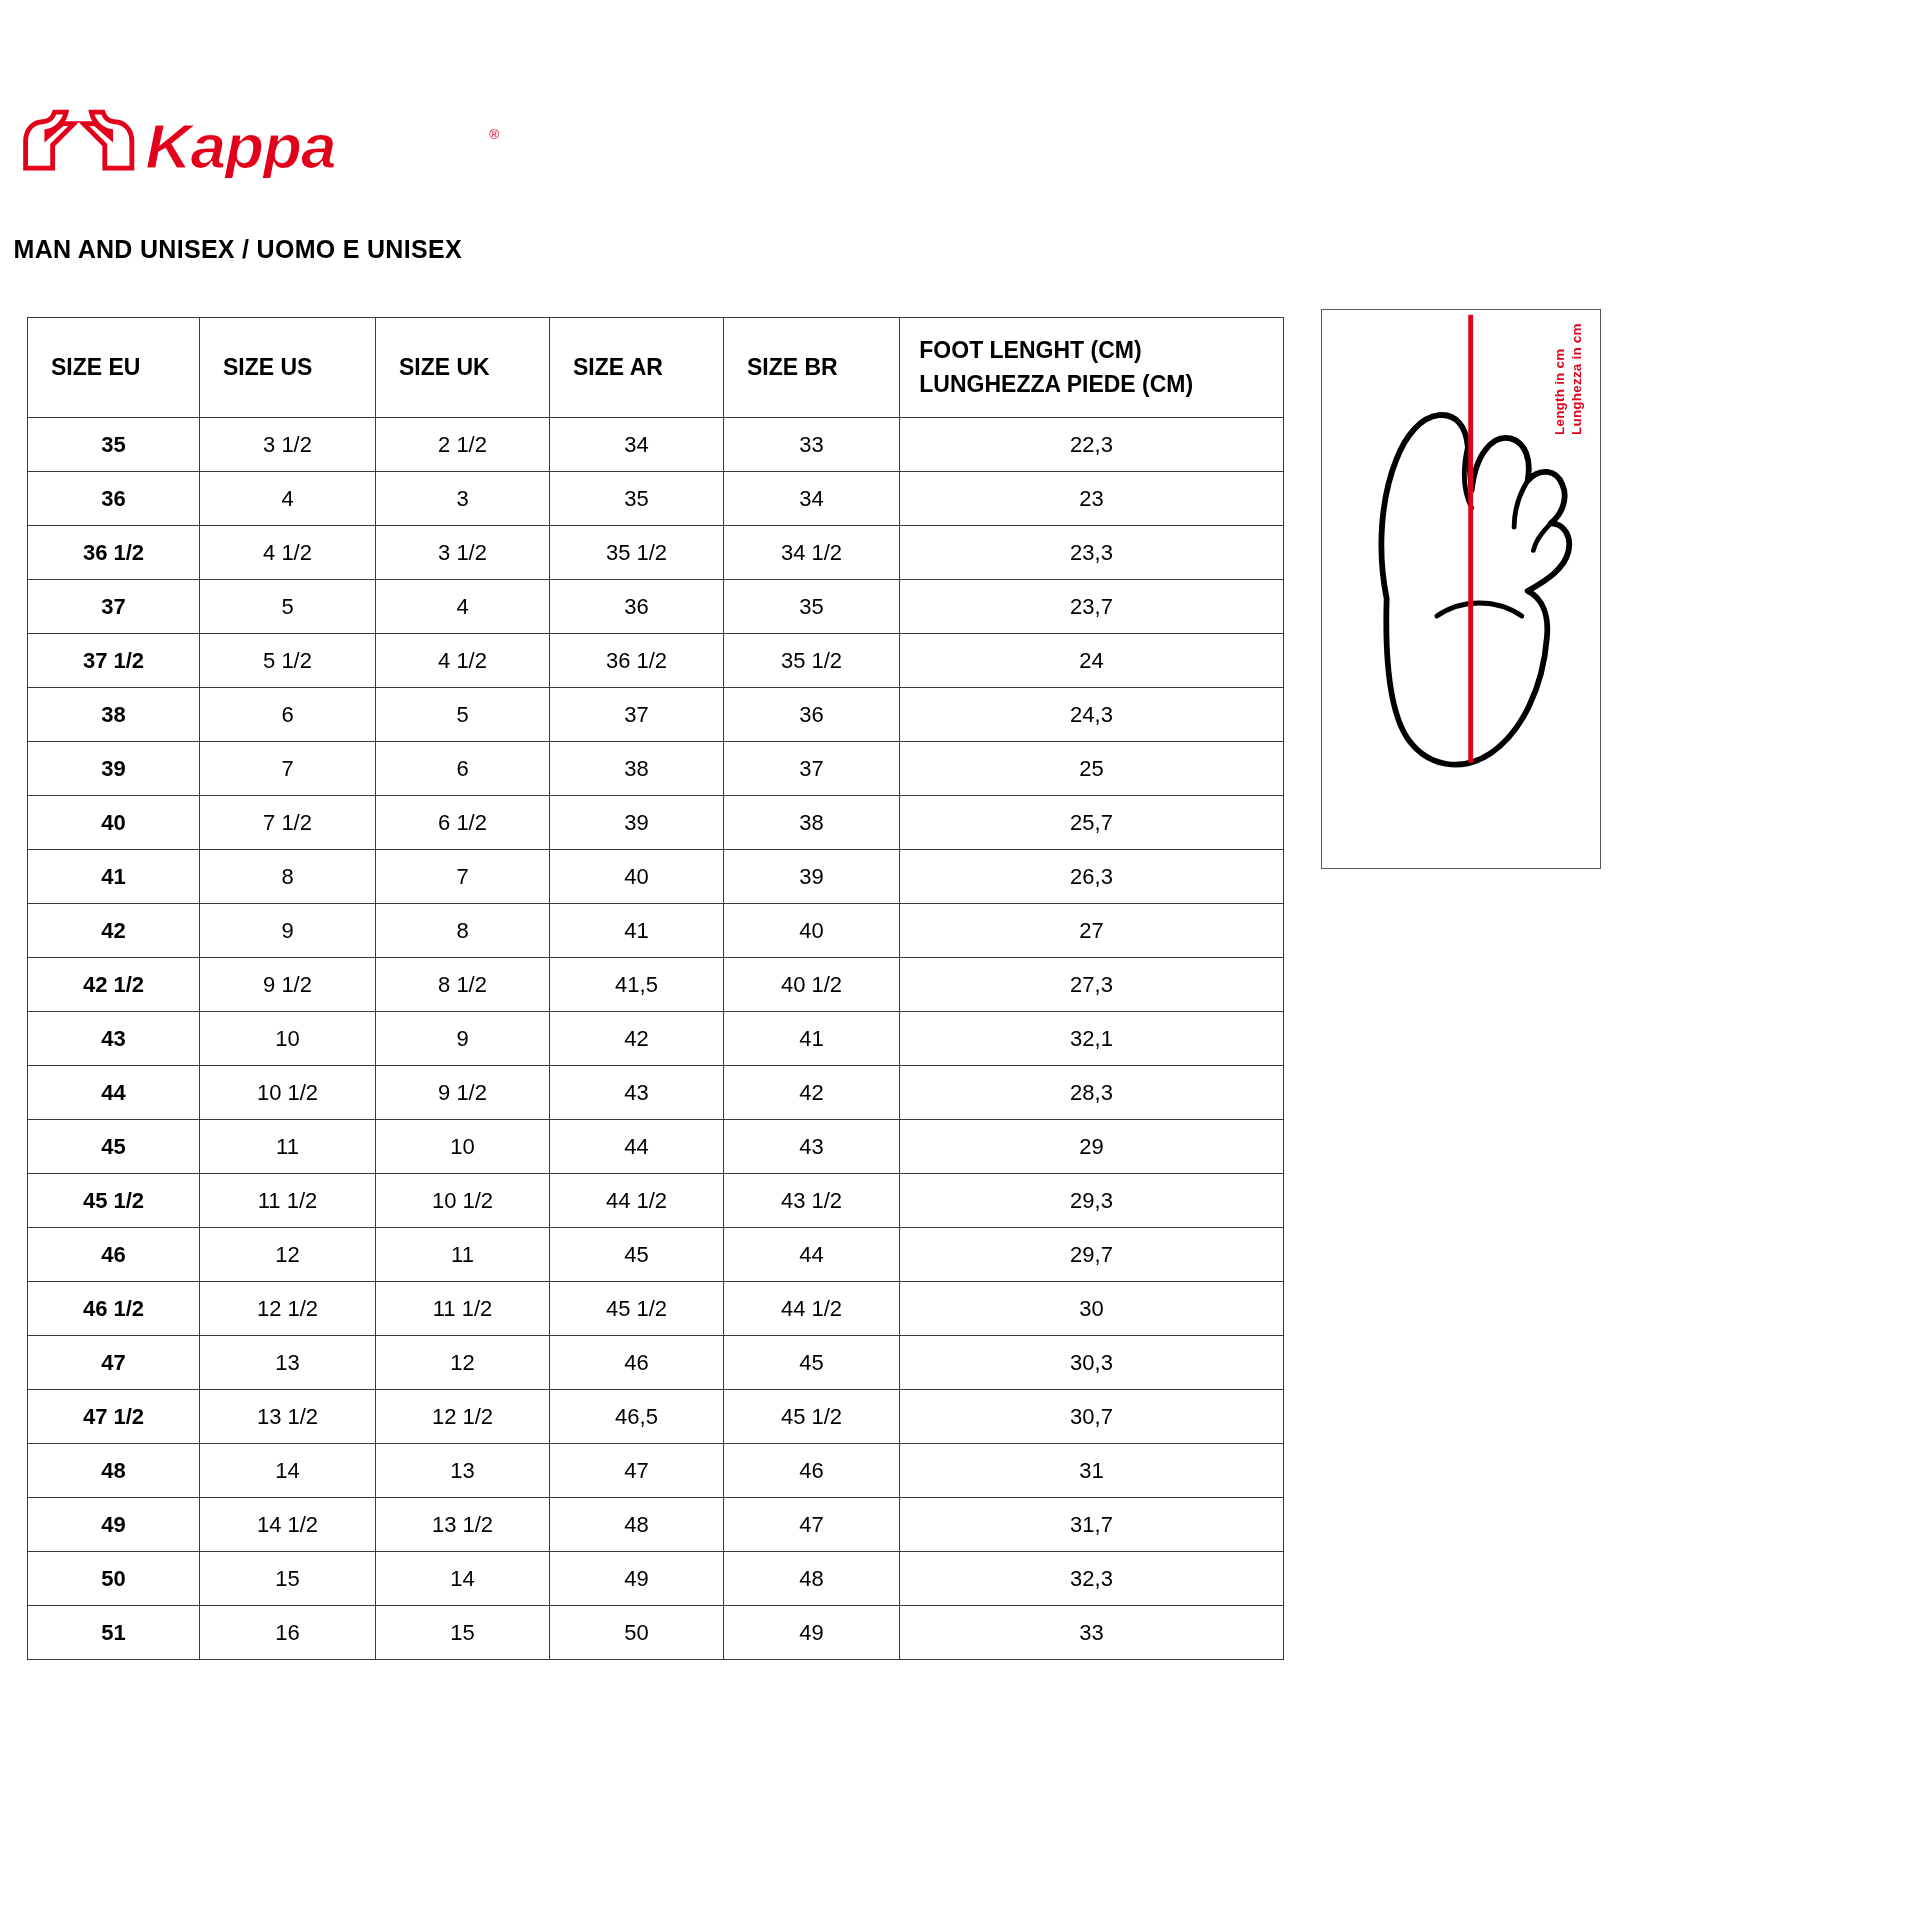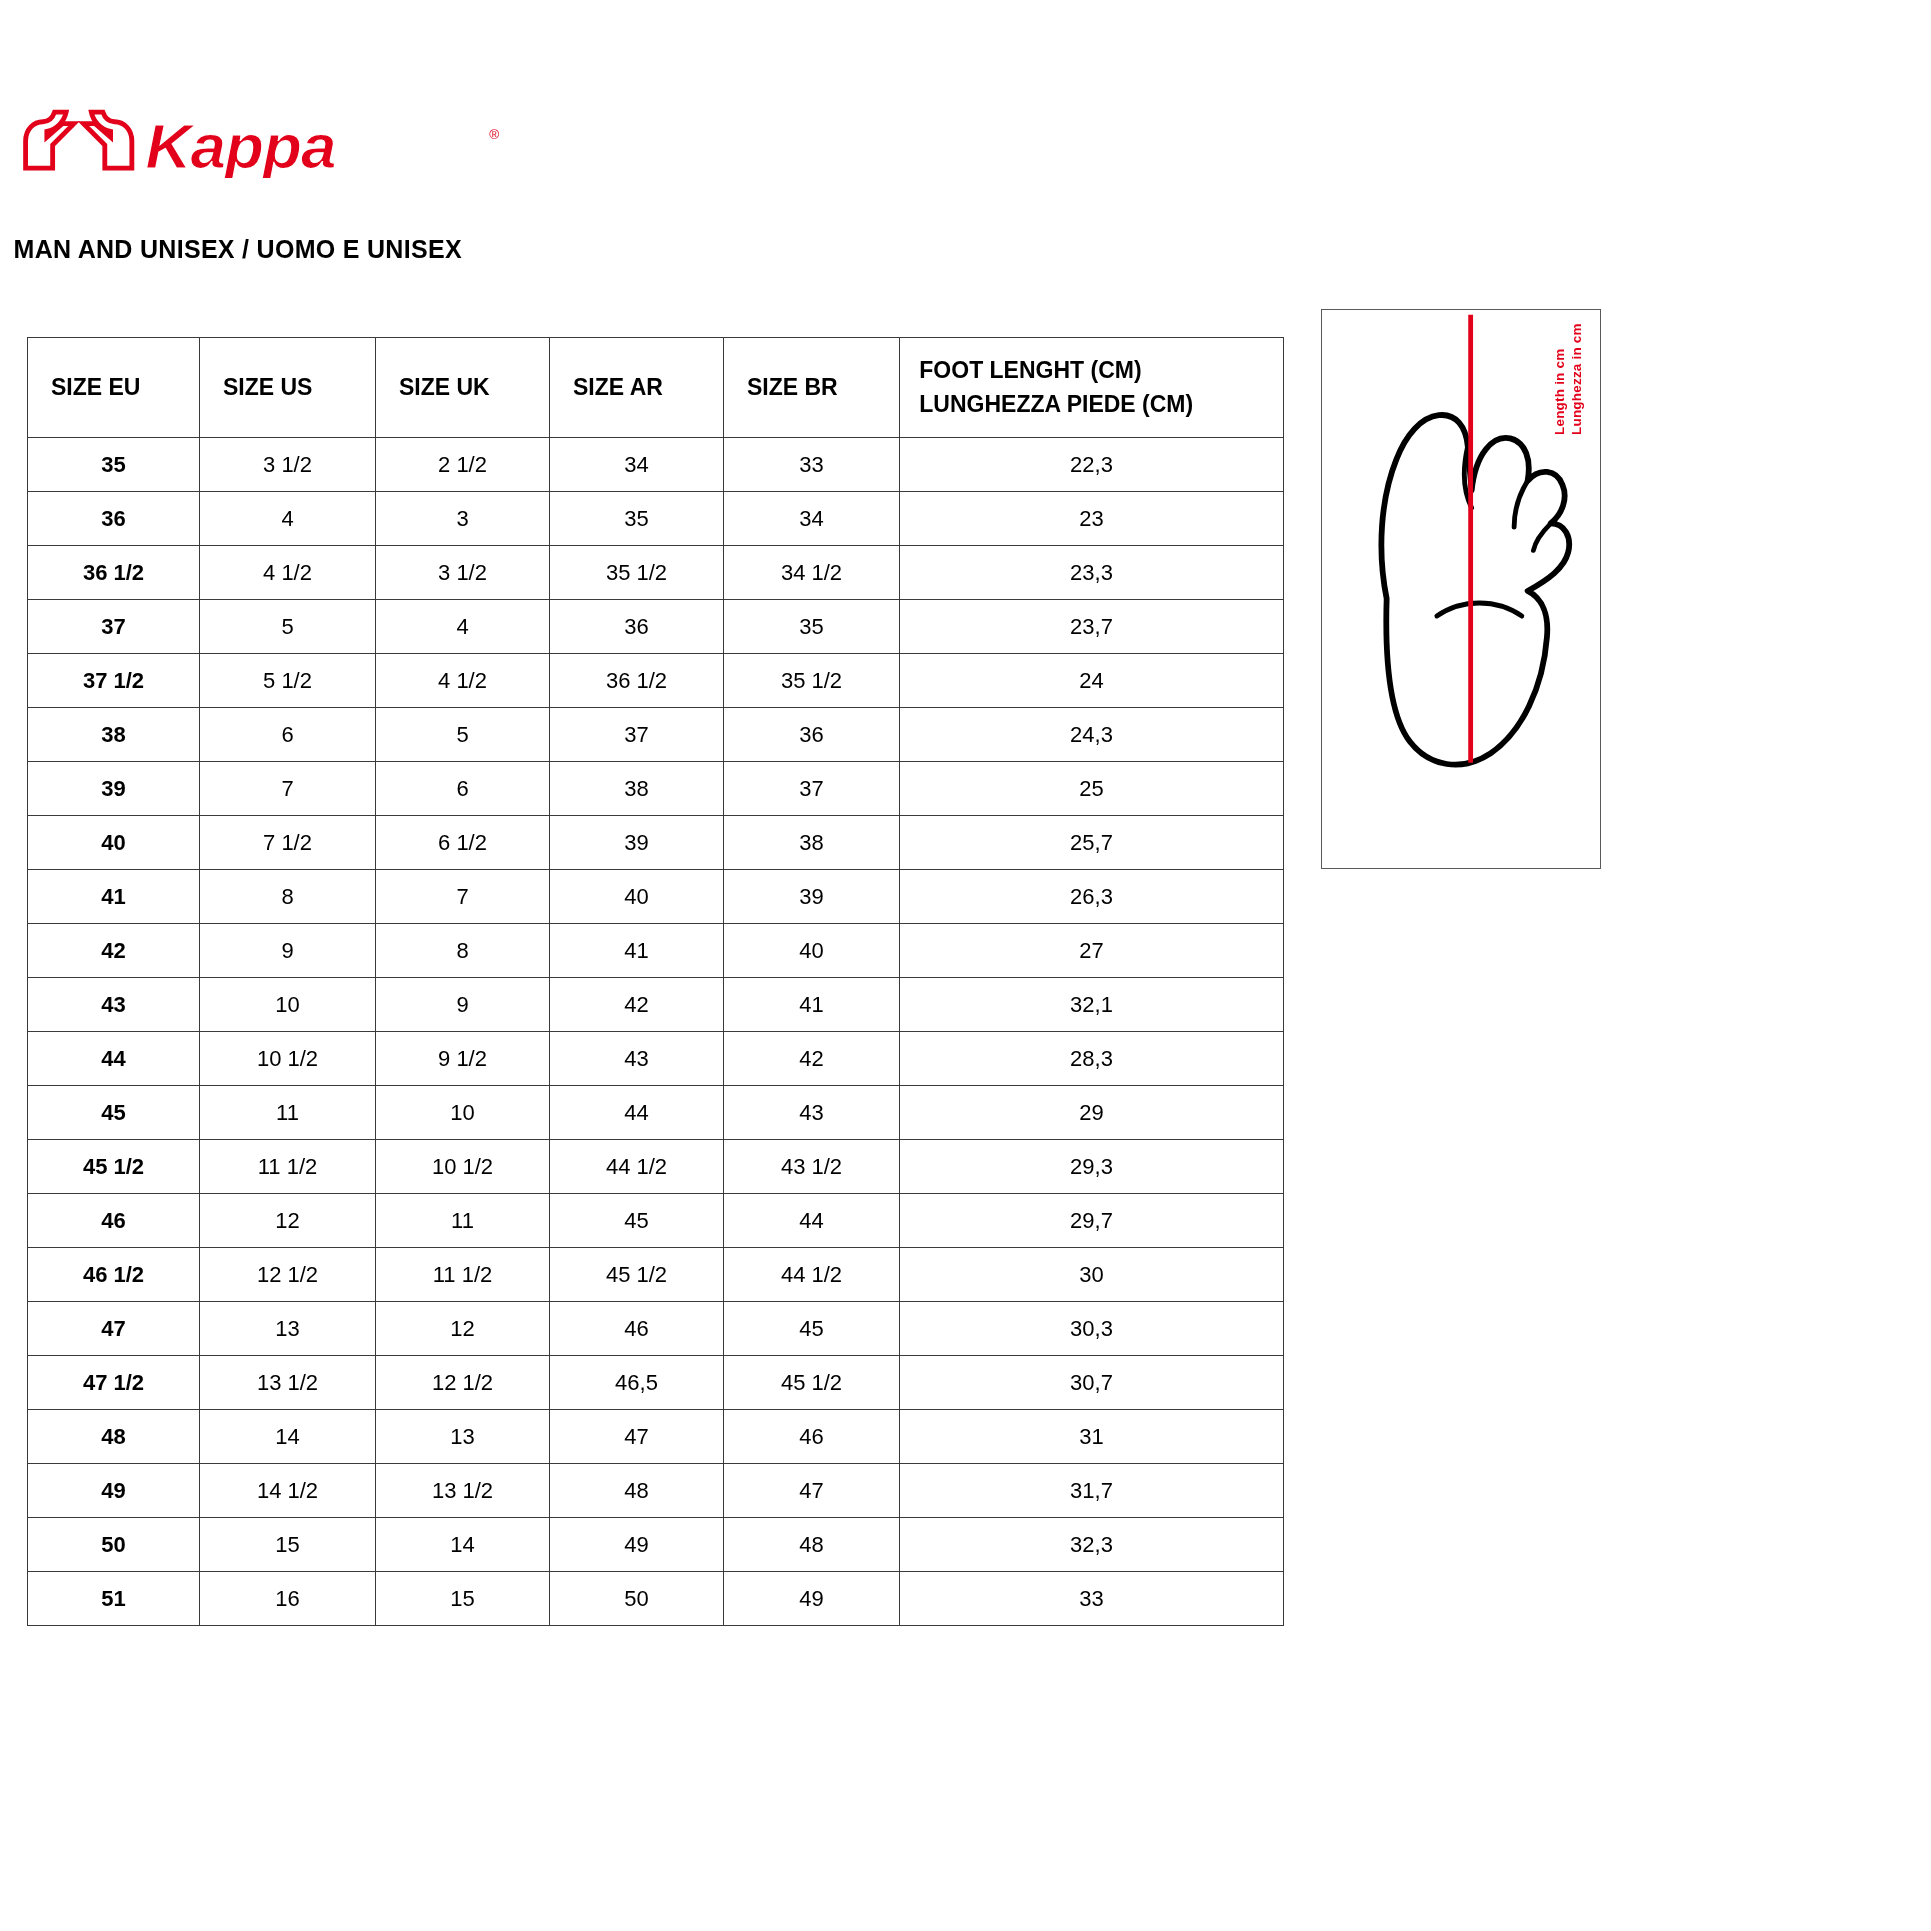--- a/index.html
+++ b/index.html
@@ -45,21 +45,20 @@
   .table-wrap {
     position: absolute;
     left: 27px;
     top: 317px;
     width: 1255px;
   }
   table.size-table {
     border-collapse: collapse;
     width: 1255px;
     table-layout: fixed;
-    margin-top: 20px;
   }
   table.size-table th,
   table.size-table td {
     border: 1px solid #3a3a3a;
     height: 54px;
     text-align: center;
     vertical-align: middle;
     font-size: 22px;
     color: #000000;
     padding: 0 3.9px;
@@ -238,20 +237,28 @@
           </tr>
           <tr>
             <td class="eu">42</td>
             <td>9</td>
             <td>8</td>
             <td>41</td>
             <td>40</td>
             <td>27</td>
           </tr>
           <tr>
+            <td class="eu">42 1/2</td>
+            <td>9 1/2</td>
+            <td>8 1/2</td>
+            <td>41,5</td>
+            <td>40 1/2</td>
+            <td>27,3</td>
+          </tr>
+          <tr>
             <td class="eu">43</td>
             <td>10</td>
             <td>9</td>
             <td>42</td>
             <td>41</td>
             <td>32,1</td>
           </tr>
           <tr>
             <td class="eu">44</td>
             <td>10 1/2</td>

